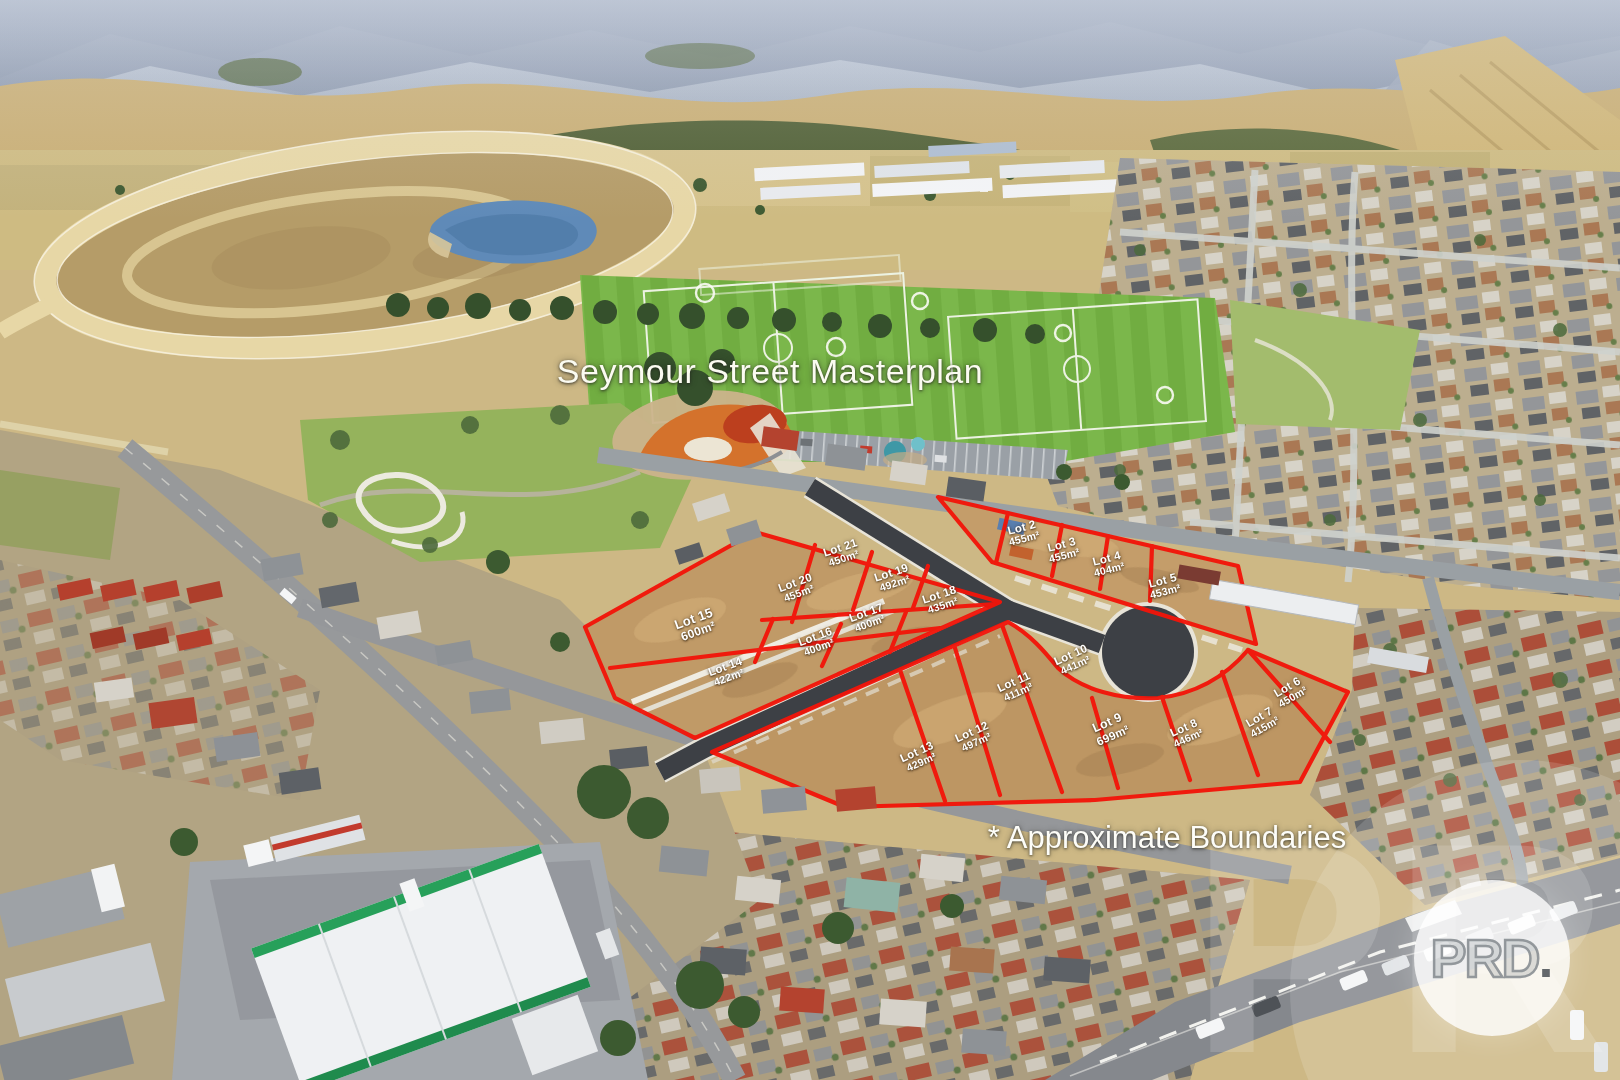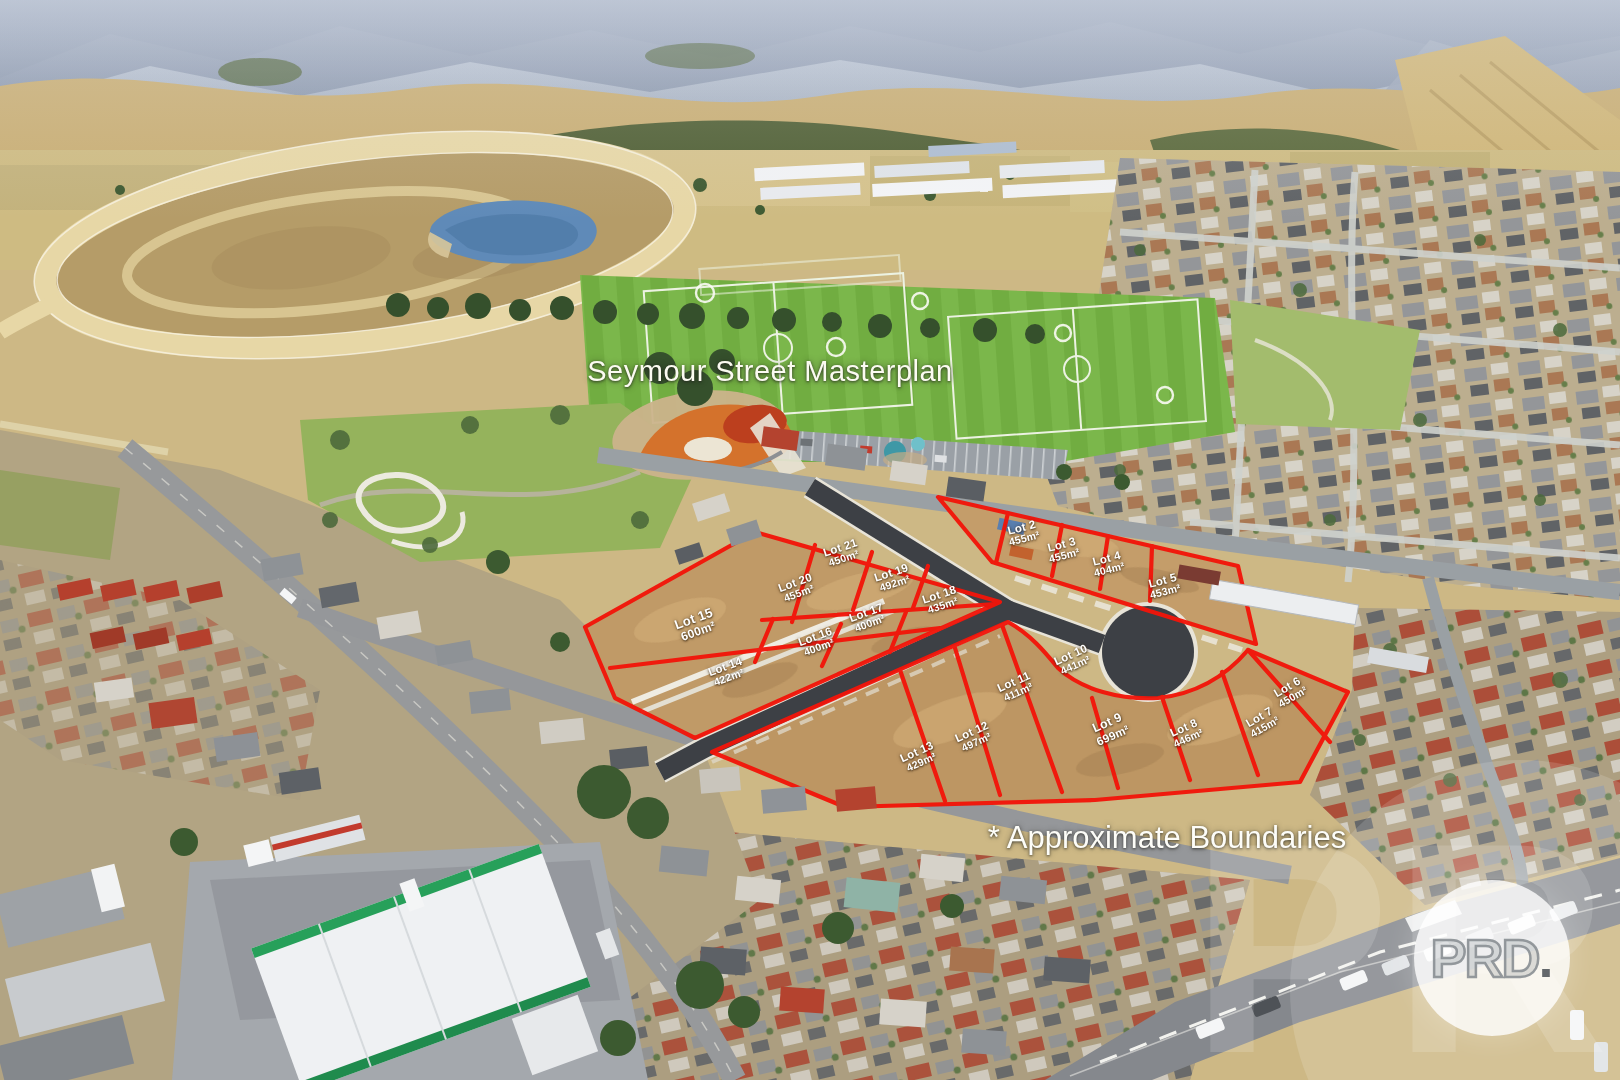--- a/index.html
+++ b/index.html
@@ -1,20 +1,20 @@
 <!DOCTYPE html>
 <html><head>
 <meta charset="utf-8">
 <style>
   html,body{margin:0;padding:0;background:#222;}
   #stage{position:relative;width:1620px;height:1080px;overflow:hidden;
          font-family:"Liberation Sans",sans-serif;background:#c9b27c;}
   #scene{position:absolute;left:0;top:0;width:100%;height:100%;display:block;}
   .overlay{position:absolute;color:#fff;white-space:nowrap;}
-  .big-label{transform:translate(-50%,-50%);font-size:29px;letter-spacing:.5px;
+  .big-label{transform:translate(-50%,-50%);font-size:34px;letter-spacing:.5px;
              color:#fbfbf1;text-shadow:0 1px 3px rgba(35,35,30,.85),0 0 7px rgba(35,35,30,.45);}
   .note-label{transform:translate(-50%,-50%);font-size:31px;color:#fdfdf8;
               text-shadow:0 1px 3px rgba(40,40,35,.8),0 0 6px rgba(40,40,35,.4);}
   .lot-label{position:absolute;transform:translate(-50%,-50%) rotate(var(--r,-20deg));
              color:#fff;font-weight:bold;text-align:center;line-height:1.08;
              text-shadow:0 1px 2px rgba(60,40,15,.95),0 0 4px rgba(60,40,15,.55);letter-spacing:.2px;}
   .lot-label .num{display:block;font-size:var(--fs,11.5px);}
   .lot-label .area{display:block;font-size:var(--fa,10.5px);}
   
   .wm-circle-big{position:absolute;left:1290px;top:760px;width:460px;height:460px;border-radius:50%;

